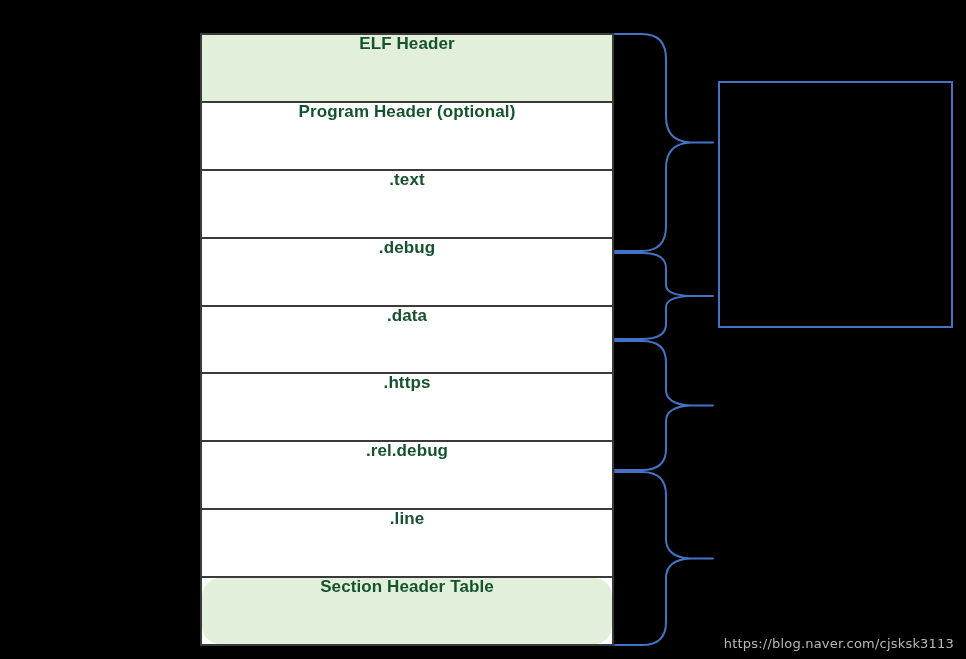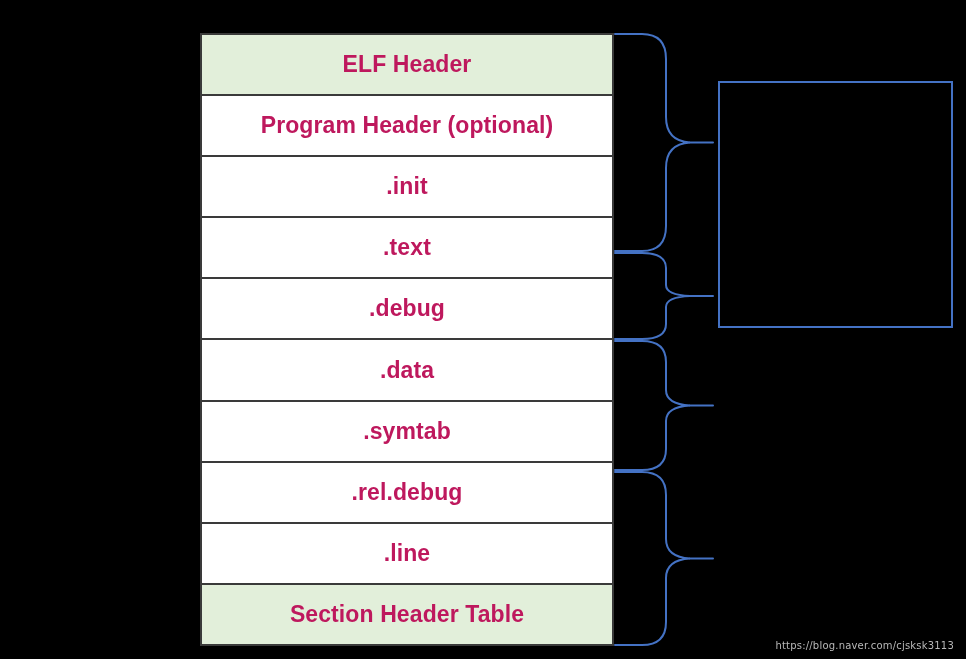--- a/index.html
+++ b/index.html
@@ -31,33 +31,33 @@
     height: 613px;
     display: flex;
     flex-direction: column;
     border: 2px solid #3a3a3a;
     box-sizing: border-box;
     background: #ffffff;
   }
   .elf-row {
     flex: 1 1 0;
     display: flex;
-    align-items: center;
+    align-items: flex-start;
     justify-content: center;
     box-sizing: border-box;
     border-bottom: 2px solid #3a3a3a;
     background: #ffffff;
-    color: #be185d;
+    color: #14532d;
     font-weight: bold;
-    font-size: 23px;
+    font-size: 17px;
     letter-spacing: 0.1px;
     line-height: 1;
     white-space: nowrap;
   }
-  .elf-row:last-child { border-bottom: none; }
+  .elf-row:last-child { border-bottom: none; border-radius: 18px; }
   .elf-row.accent { background: #e2efda; }
 
   
   .brace {
     position: absolute;
     left: 614px;
   }
   .brace svg { display: block; overflow: visible; }
 
   
@@ -71,52 +71,49 @@
     box-sizing: border-box;
     background: transparent;
   }
 
   
   #watermark {
     position: absolute;
     right: 12px;
     bottom: 8px;
     color: #b8b8b8;
-    font-size: 10px;
+    font-size: 13px;
     font-family: "DejaVu Sans", sans-serif;
     letter-spacing: 0.2px;
     white-space: nowrap;
   }
 </style>
 </head>
 <body>
 
 <div id="canvas">
 
   <div id="elf-table">
     <div class="elf-row accent">
       <span>ELF Header</span>
     </div>
     <div class="elf-row">
       <span>Program Header (optional)</span>
     </div>
     <div class="elf-row">
-      <span>.init</span>
-    </div>
-    <div class="elf-row">
       <span>.text</span>
     </div>
     <div class="elf-row">
       <span>.debug</span>
     </div>
     <div class="elf-row">
       <span>.data</span>
     </div>
     <div class="elf-row">
-      <span>.symtab</span>
+      <span>.https</span>
     </div>
     <div class="elf-row">
       <span>.rel.debug</span>
     </div>
     <div class="elf-row">
       <span>.line</span>
     </div>
     <div class="elf-row accent">
       <span>Section Header Table</span>
     </div>

